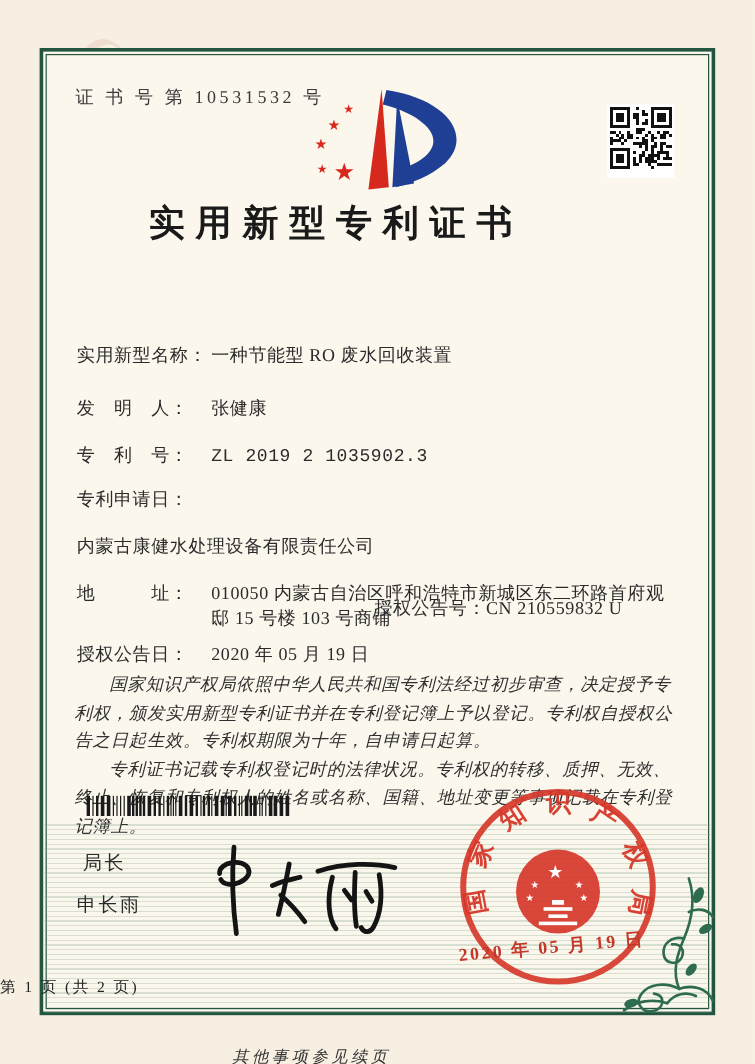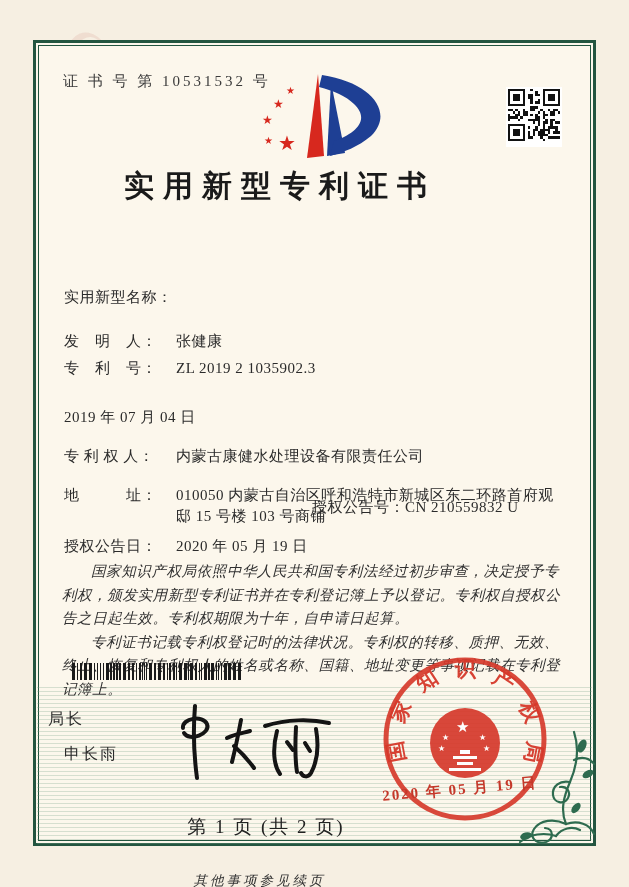--- a/index.html
+++ b/index.html
@@ -40,48 +40,48 @@
   #logo   { position:absolute; left:242px; top:68px; }
   #qr     { position:absolute; left:506px; top:87px; background:#fff; padding:2px; }
   #title  { position:absolute; left:0; top:166px; width:560px; text-align:center;
             font-size:30px; font-weight:bold; letter-spacing:9px; color:#1a1a1a; }
 
   .row { position:absolute; left:64px; width:505px; display:flex; font-size:15px; line-height:21px; letter-spacing:0.5px;margin-top:44px; }
   .row .lbl { flex:0 0 112px; white-space:nowrap; }
   .row .val { flex:1; }
   #row-name     { top:243px; }
   #row-inventor { top:287px; }
-  #row-patno    { top:314px; }
+  #row-patno    { top:326px;font-family:Liberation Mono, monospace; }
   #row-filed    { top:363px; }
   #row-owner    { top:402px; }
   #row-addr     { top:441px; }
   #row-grant    { top:492px; }
   #grant-no-pair{ position:absolute; left:312px; top:486px; font-size:15px; letter-spacing:0.5px;margin-top:12px; }
 
   #body-text { position:absolute; left:62px; top:513px; width:506px;
                font-size:14.5px; line-height:23.5px; font-style:italic;
                color:#303030; letter-spacing:0.6px;margin-top:47px; }
   #body-text p { text-indent:2em; }
 
   #barcode { position:absolute; left:72px; top:663px; }
 
-  #signer-title { position:absolute; left:48px; top:709px; font-size:16px; letter-spacing:2px;
+  #signer-title { position:absolute; left:69px; top:709px; font-size:16px; letter-spacing:2px;
                   font-family:"Liberation Sans","DejaVu Sans",sans-serif; }
   #signer-name  { position:absolute; left:64px; top:744px; font-size:16px; letter-spacing:2px;
                   font-family:"Liberation Sans","DejaVu Sans",sans-serif; }
   #signature    { position:absolute; left:165px; top:692px; }
 
   #seal      { position:absolute; left:376px; top:650px; }
   #seal-date { position:absolute; left:382px; top:780px; font-size:15px; color:#c4382a;
                letter-spacing:2px; transform:rotate(-5deg); font-weight:bold; white-space:nowrap; }
 
   #ornament { position:absolute; left:490px; top:730px; }
 
-  #page-number { position:absolute; left:0; top:814px; width:532px; text-align:center;
-                 font-size:19px; letter-spacing:2px; color:#222; }
+  #page-number { position:absolute; left:0; top:814px; width:532px; 
+                 font-size:13px; letter-spacing:2px; color:#222; }
   #continuation { position:absolute; left:0; top:872px; width:519px; text-align:center;
                   font-size:13.5px; letter-spacing:3px; color:#333; font-style:italic; }
 </style>
 </head>
 <body>
 
 <div class="wm" id="wm1">CNIPA</div>
 <div class="wm" id="wm2">CNIPA</div>
 <div class="wm" id="wm3">CNIPA</div>
 <div class="wm" id="wm4">CNIPA</div>
@@ -229,34 +229,34 @@
       <rect x="0" y="14" width="7" height="7" fill="#111"></rect>
       <rect x="1" y="15" width="5" height="5" fill="#fff"></rect>
       <rect x="2" y="16" width="3" height="3" fill="#111"></rect>
     </svg>
 </div>
 
 <div id="title">实用新型专利证书</div>
 
 <div class="row" id="row-name">
   <span class="lbl">实用新型名称：</span>
+  <span class="val">一种节能型 RO 废水回收装置</span>
 </div>
 <div class="row" id="row-inventor">
   <span class="lbl">发　明　人：</span>
   <span class="val">张健康</span>
 </div>
 <div class="row" id="row-patno">
   <span class="lbl">专　利　号：</span>
   <span class="val">ZL 2019 2 1035902.3</span>
 </div>
 <div class="row" id="row-filed">
-  <span class="val">2019 年 07 月 04 日</span>
+  <span class="lbl">专利申请日：</span>
 </div>
 <div class="row" id="row-owner">
-  <span class="lbl">专 利 权 人：</span>
   <span class="val">内蒙古康健水处理设备有限责任公司</span>
 </div>
 <div class="row" id="row-addr">
   <span class="lbl">地　　　址：</span>
   <span class="val">010050 内蒙古自治区呼和浩特市新城区东二环路首府观邸 15 号楼 103 号商铺</span>
 </div>
 <div class="row" id="row-grant">
   <span class="lbl">授权公告日：</span>
   <span>2020 年 05 月 19 日</span>
 </div>

